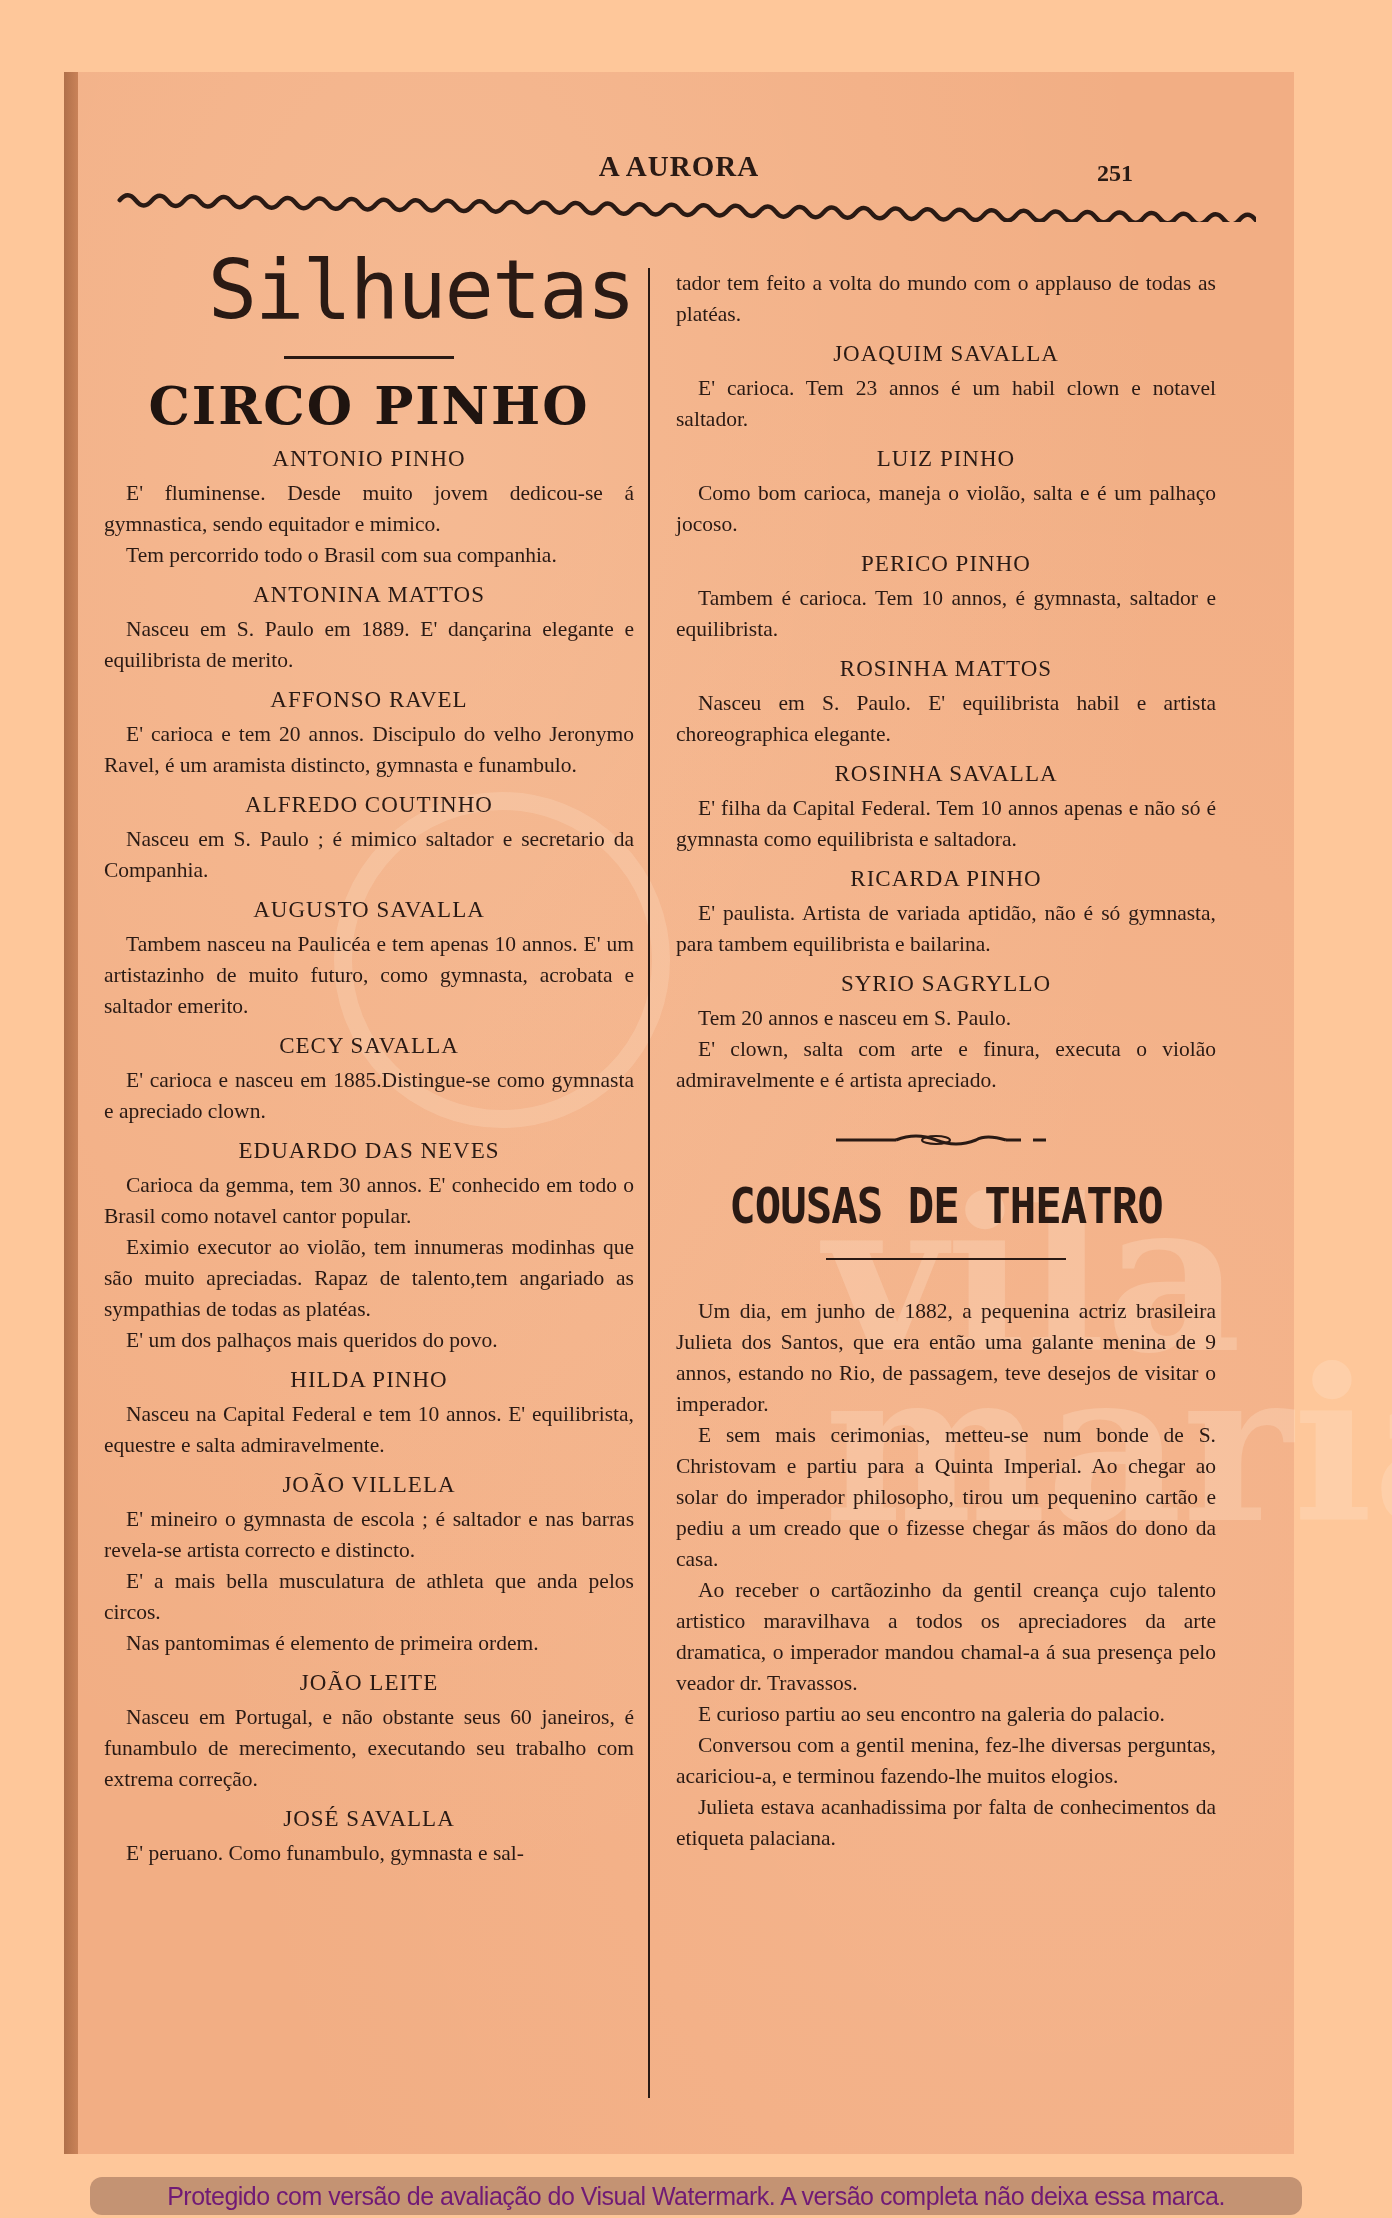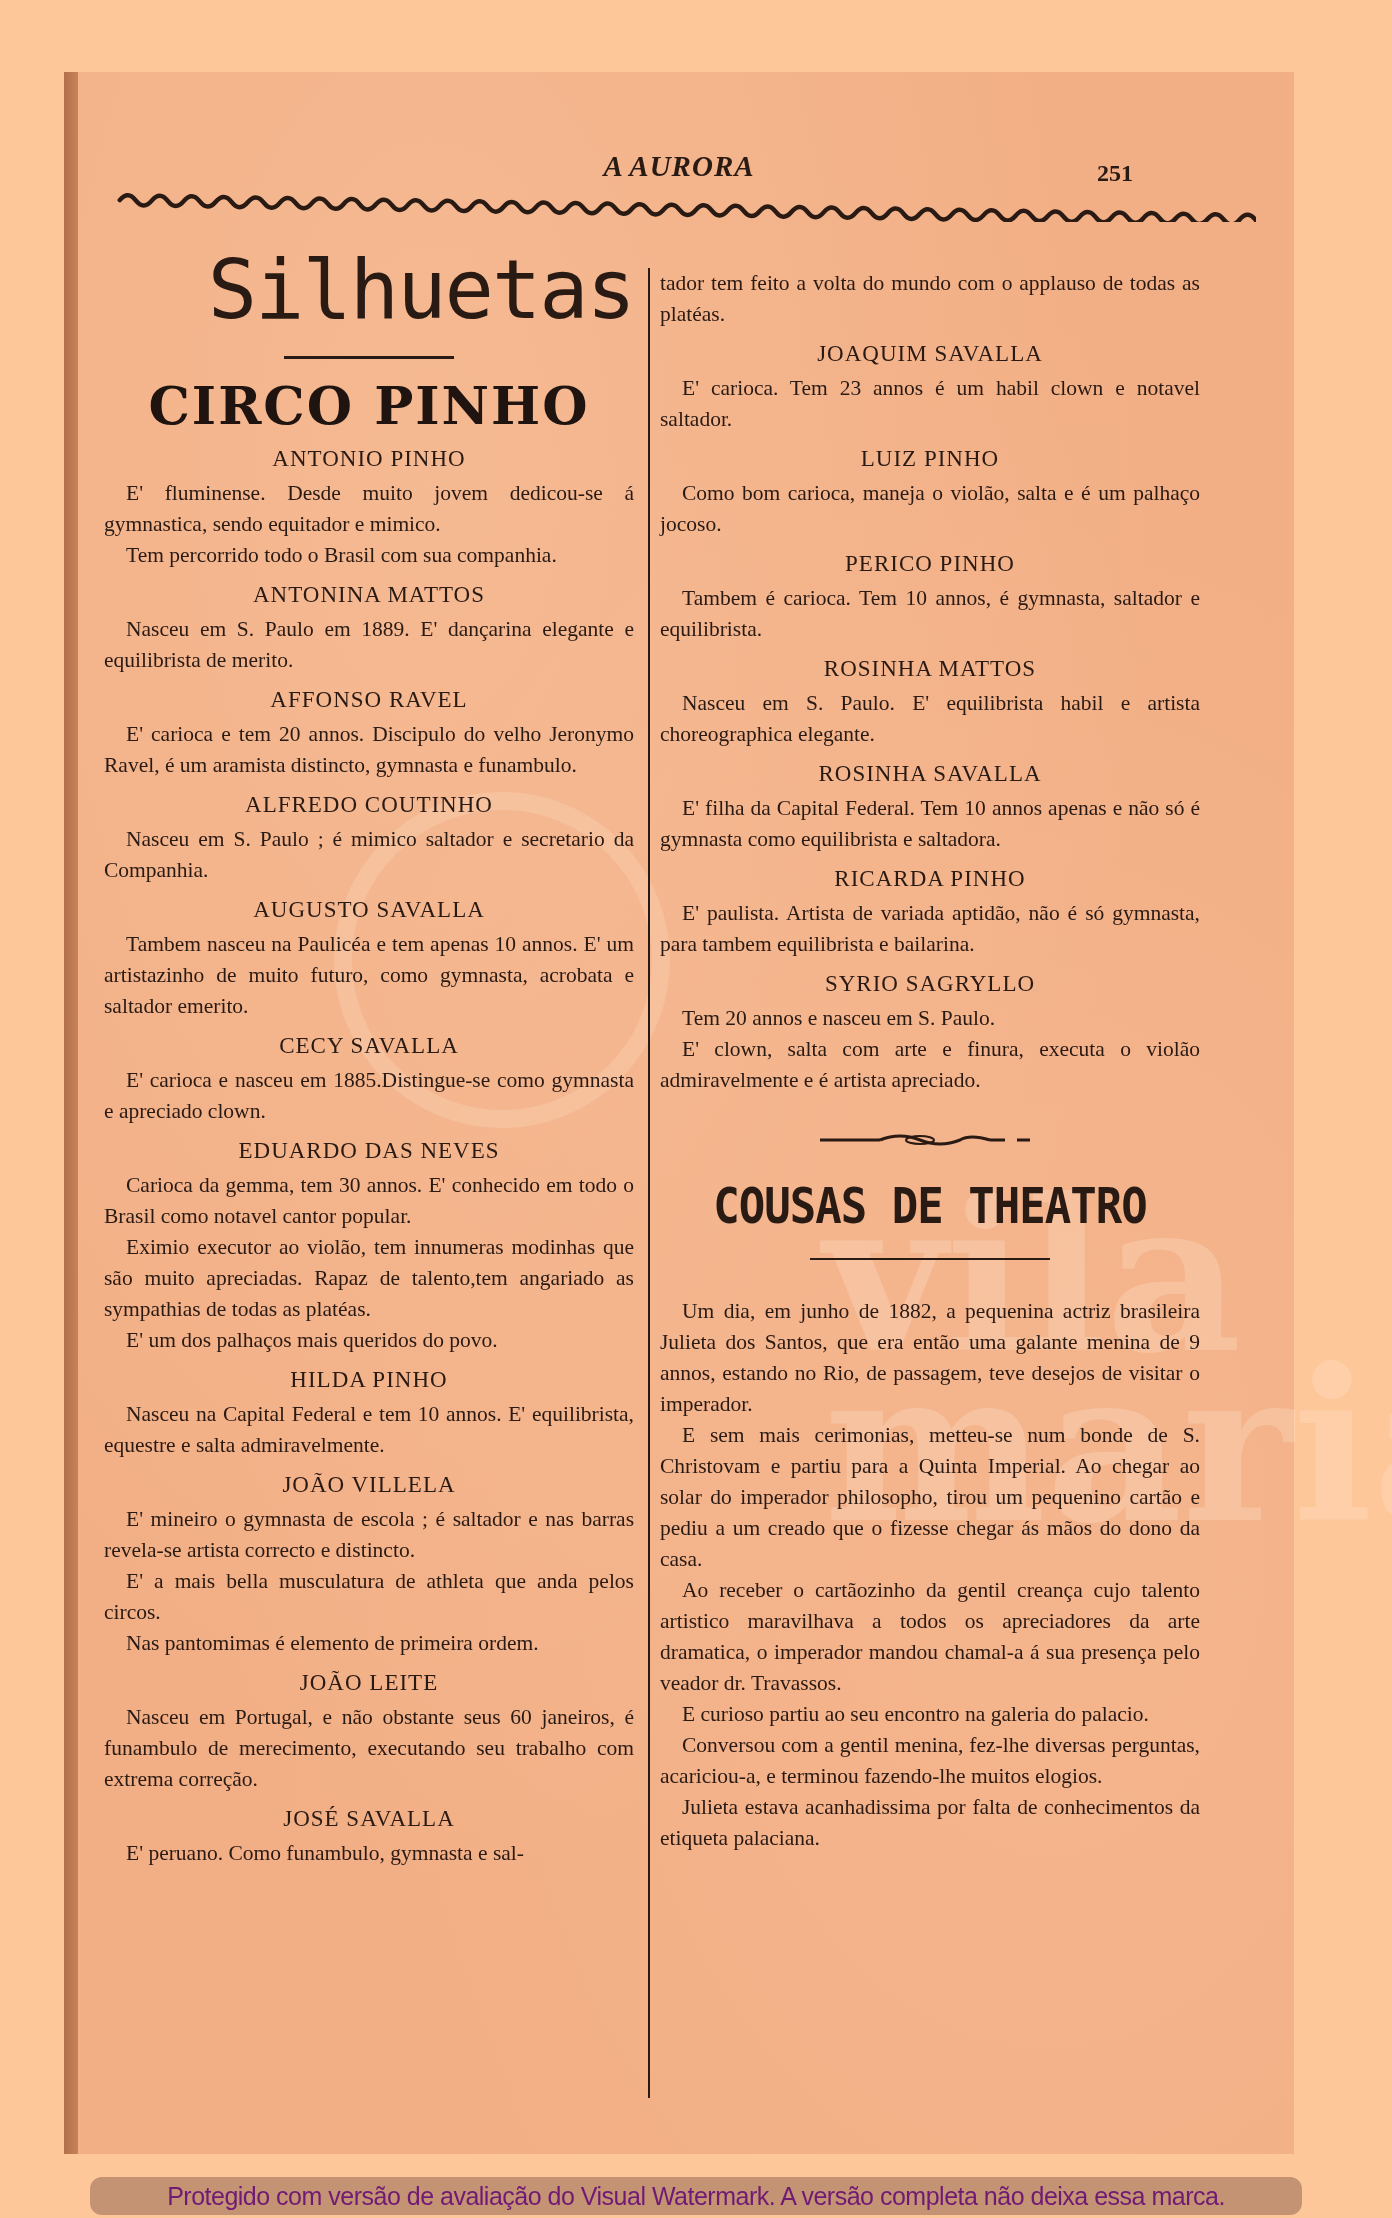--- a/index.html
+++ b/index.html
@@ -12,32 +12,32 @@
     background: #f2ae84;
     background-image: radial-gradient(ellipse at 30% 20%, rgba(255,220,190,0.25), rgba(0,0,0,0) 60%),
                       radial-gradient(ellipse at 80% 70%, rgba(255,210,180,0.2), rgba(0,0,0,0) 60%);
   }
   .page-spine {
     position: absolute; left: 0; top: 0; width: 14px; height: 100%;
     background: linear-gradient(90deg, #b0704a, #c98258);
   }
   .running-head {
     position: absolute; top: 78px; left: 0; width: 100%; text-align: center;
-    font-size: 29px; letter-spacing: 1px; font-weight: bold; font-style: italic;
+    font-size: 29px; letter-spacing: 1px; font-weight: bold;
   }
   .page-number {
     position: absolute; top: 88px; left: 1033px; font-size: 24px; font-weight: bold;
   }
   .wavy-rule { position: absolute; left: 52px; top: 108px; width: 1140px; height: 42px; }
   .column-divider {
     position: absolute; left: 584px; top: 196px; width: 2px; height: 1830px; background: #2a1a14;
   }
   .col { position: absolute; font-size: 21.5px; line-height: 31px; }
   .col-left { left: 40px; top: 168px; width: 530px; }
-  .col-right { left: 596px; top: 196px; width: 540px; }
+  .col-right { left: 612px; top: 196px; width: 540px; }
   .silhuetas-title {
     text-align: right; font-family: "DejaVu Sans Mono", "Liberation Mono", monospace;
     font-size: 82px; line-height: 100px; font-weight: normal; letter-spacing: -2px; margin: 0 0 16px 30px;
   }
   .short-rule { width: 170px; height: 3px; background: #2a1a14; margin: 14px auto 18px auto; }
   .circo-title {
     text-align: center; font-family: "DejaVu Serif", serif; font-weight: 900; font-size: 52px;
     line-height: 58px; letter-spacing: 2px; margin: 0 0 6px 0; color: #1f1410;
   }
   .entry-name { text-align: center; font-size: 23px; letter-spacing: 1px; margin: 8px 0 4px 0; }

